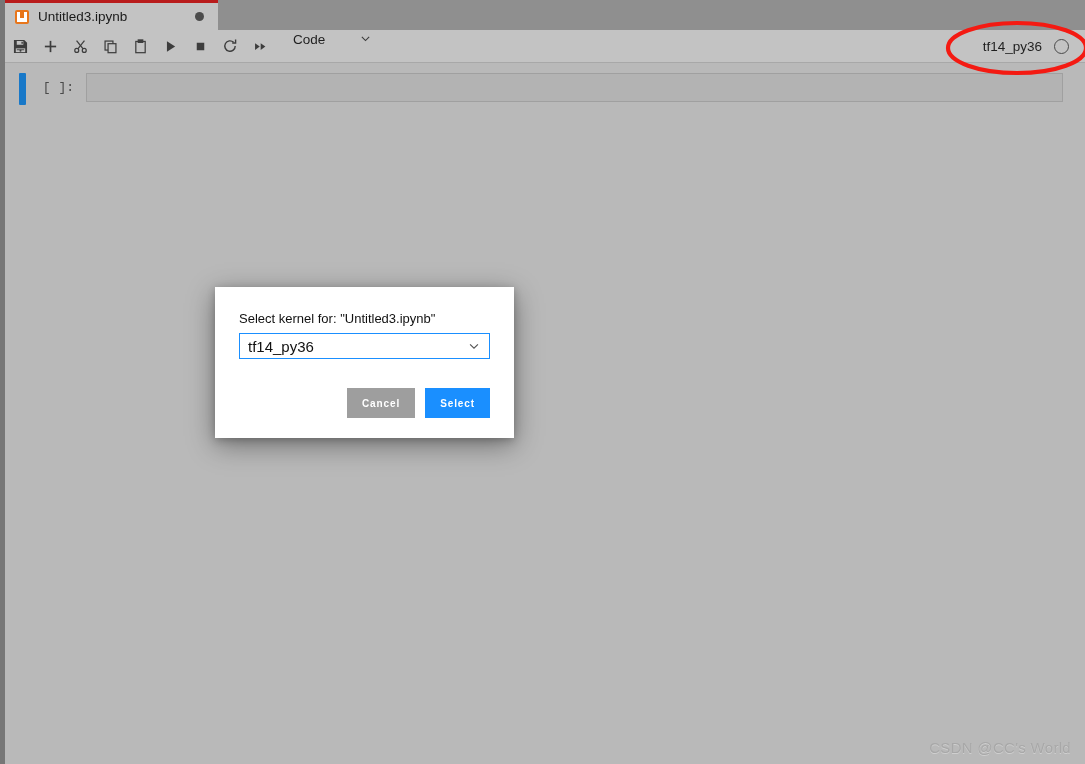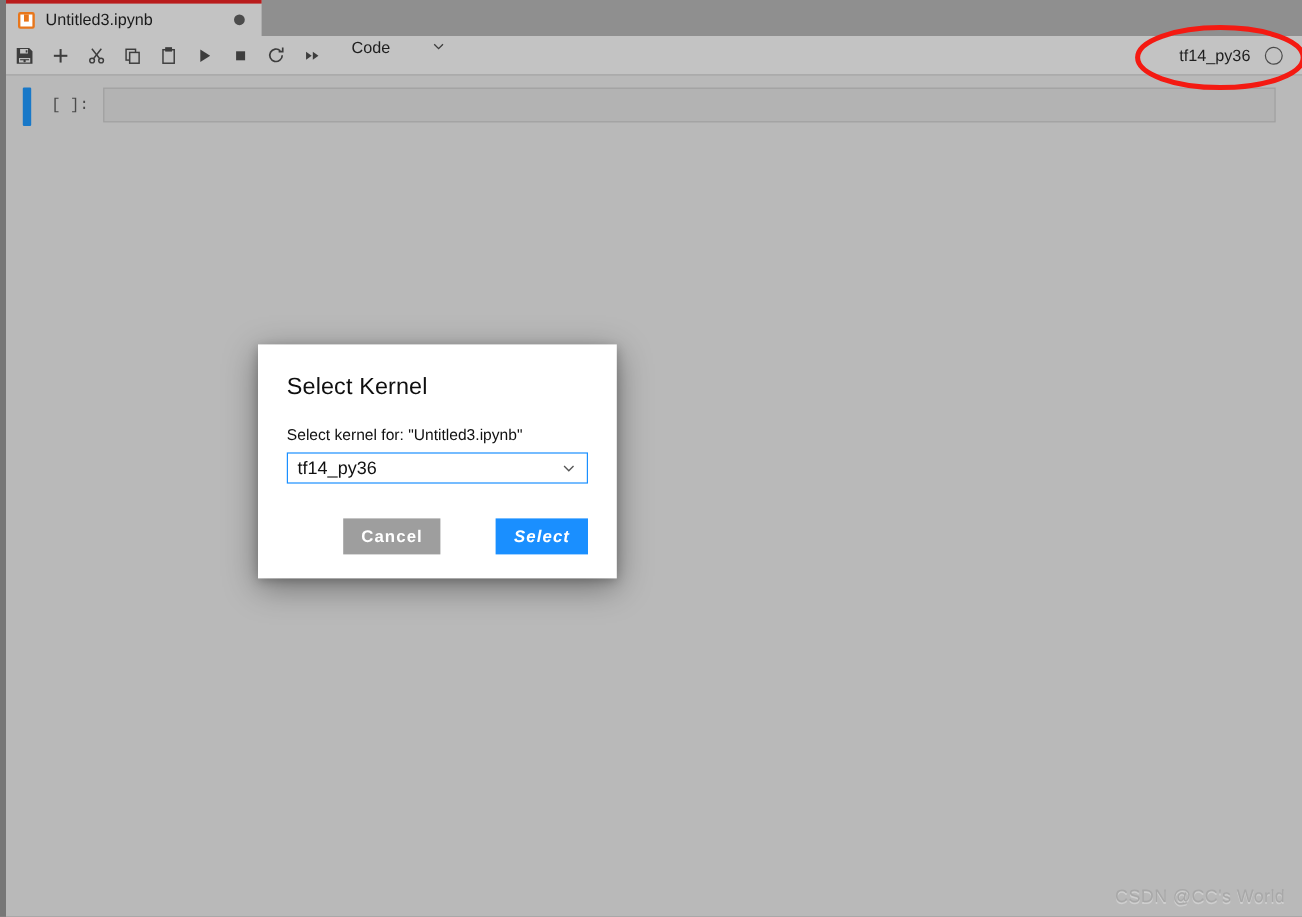--- a/index.html
+++ b/index.html
@@ -231,32 +231,31 @@
     margin-top: 29px;
     display: flex;
     justify-content: flex-end;
     gap: 10px;
   }
   .btn {
     height: 30px;
     padding: 0 15px;
     border: none;
     font-family: "Liberation Sans", sans-serif;
-    font-size: 14px;
+    font-size: 10px;
     font-weight: bold;
     letter-spacing: 0.9px;
     color: #ffffff;
     cursor: pointer;
     display: inline-flex;
     align-items: center;
     justify-content: center;
-    margin-left: 36px;
   }
   .btn-cancel { background: #9e9e9e; }
-  .btn-select { background: #1a8fff; font-style: italic; }
+  .btn-select { background: #1a8fff; }
 </style>
 </head>
 <body>
 
 <div id="app">
 
   <div class="left-rail"></div>
 
   <div class="tabbar">
     <div class="tab">
@@ -356,21 +355,20 @@
     </div>
 
     <div class="watermark">CSDN @CC's World</div>
   </div>
 
   <svg class="annot-ellipse" viewBox="0 0 145 56" preserveAspectRatio="none">
     <ellipse cx="73" cy="28" rx="69" ry="25" fill="none" stroke="#f41a12" stroke-width="4.2"></ellipse>
   </svg>
 
   <div class="dialog">
-    <div class="dialog-title">Select Kernel</div>
     <div class="dialog-label">Select kernel for: "Untitled3.ipynb"</div>
 
     <div class="dialog-select">
       <span class="dialog-select-value">tf14_py36</span>
       <span class="dialog-select-caret">
         <svg width="14" height="14" viewBox="0 0 16 16" fill="none" stroke="currentColor" stroke-width="1.3">
           <polyline points="3.5,6.2 8,10.6 12.5,6.2"></polyline>
         </svg>
       </span>
     </div>

